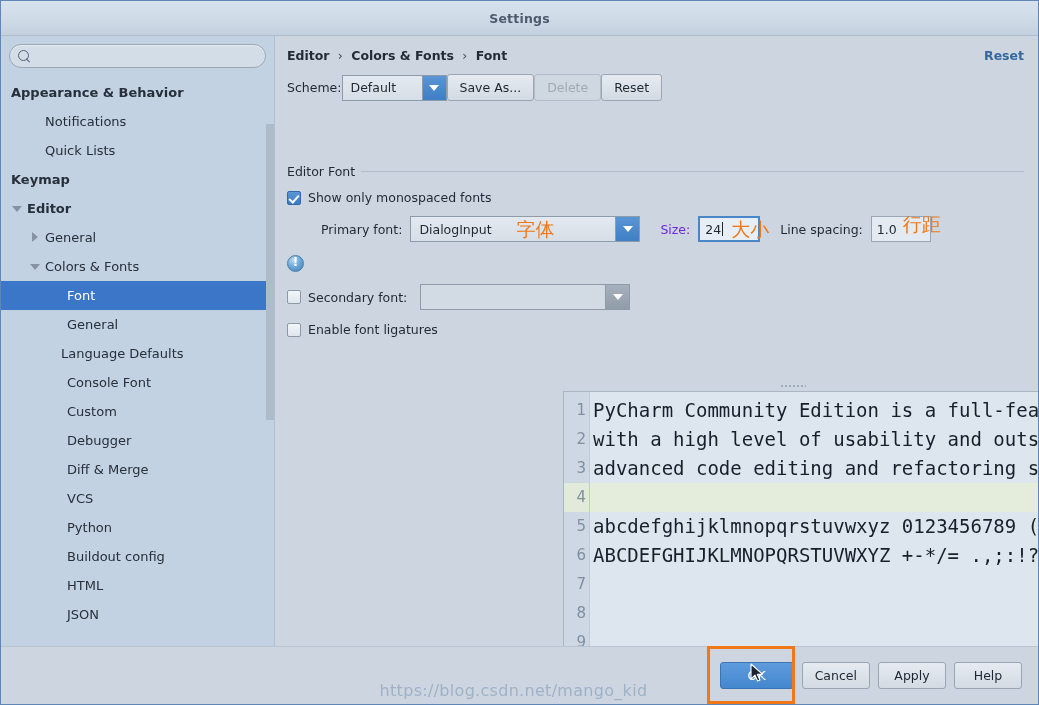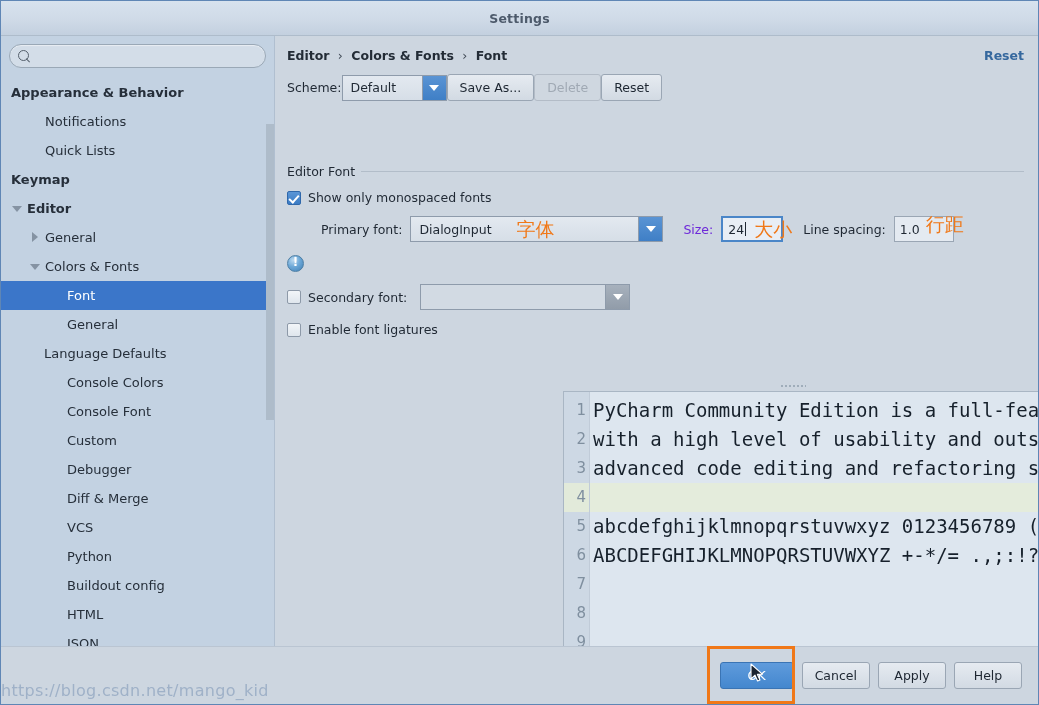--- a/index.html
+++ b/index.html
@@ -281,21 +281,21 @@
     width: 88px; height: 58px;
     border: 3px solid #f07818;
     pointer-events: none;
   }
   .btn.primary {
     background: linear-gradient(to bottom,#5f9bdc 0%, #4487ce 100%);
     border-color: #3a74b4; color: #ffffff;
   }
   #watermark {
     position: absolute; left: 0; right: 0; bottom: 4px;
-    text-align: left; padding-right: 12px;
+    text-align: center; padding-right: 12px;
     font-size: 16px; color: rgba(150,170,195,.85);
     font-family: "DejaVu Sans", sans-serif;
     pointer-events: none; letter-spacing: .3px;
   }
   #cursor {
     position: absolute; left: 749px; top: 662px;
     width: 14px; height: 20px; pointer-events: none;
   }
 </style>
 </head>
@@ -344,27 +344,23 @@
             <span class="lbl">Colors &amp; Fonts</span>
           </div>
           <div class="tree-item selected" style="padding-left: 50px;">
             <span class="twisty"></span>
             <span class="lbl">Font</span>
           </div>
           <div class="tree-item" style="padding-left: 50px;">
             <span class="twisty"></span>
             <span class="lbl">General</span>
           </div>
-          <div class="tree-item" style="padding-left: 27px;">
+          <div class="tree-item" style="padding-left: 44px;">
             <span class="twisty"></span>
             <span class="lbl">Language Defaults</span>
-          </div>
-          <div class="tree-item" style="padding-left: 50px;">
-            <span class="twisty"></span>
-            <span class="lbl">Console Colors</span>
           </div>
           <div class="tree-item" style="padding-left: 50px;">
             <span class="twisty"></span>
             <span class="lbl">Console Font</span>
           </div>
           <div class="tree-item" style="padding-left: 50px;">
             <span class="twisty"></span>
             <span class="lbl">Custom</span>
           </div>
           <div class="tree-item" style="padding-left: 50px;">
@@ -431,21 +427,21 @@
           <span class="rule"></span>
         </div>
 
         <div class="cb-row" style="margin-top:11px">
           <span class="cb checked"></span>
           <span>Show only monospaced fonts</span>
         </div>
 
         <div style="display:flex;align-items:center;gap:8px;margin-top:11px;padding-left:34px">
           <span style="font-size:12.5px;color:#1f2833">Primary font:</span>
-          <div class="combo" style="width:253px;position:relative">
+          <div class="combo" style="width:230px;position:relative">
             <span class="combo-text">DialogInput</span>
             <span class="combo-arrow"></span>
             <span class="cjk-ann" style="position:absolute;left:105px;top:3px">字体</span>
           </div>
 
           <span style="font-size:12.5px;color:#6d28d9;margin-left:12px">Size:</span>
           <div class="spin focused" style="width:62px;position:relative">
             <span>24</span>
               <span class="caret"></span>
             <span class="cjk-ann" style="position:absolute;left:31px;top:2px">大小</span>

